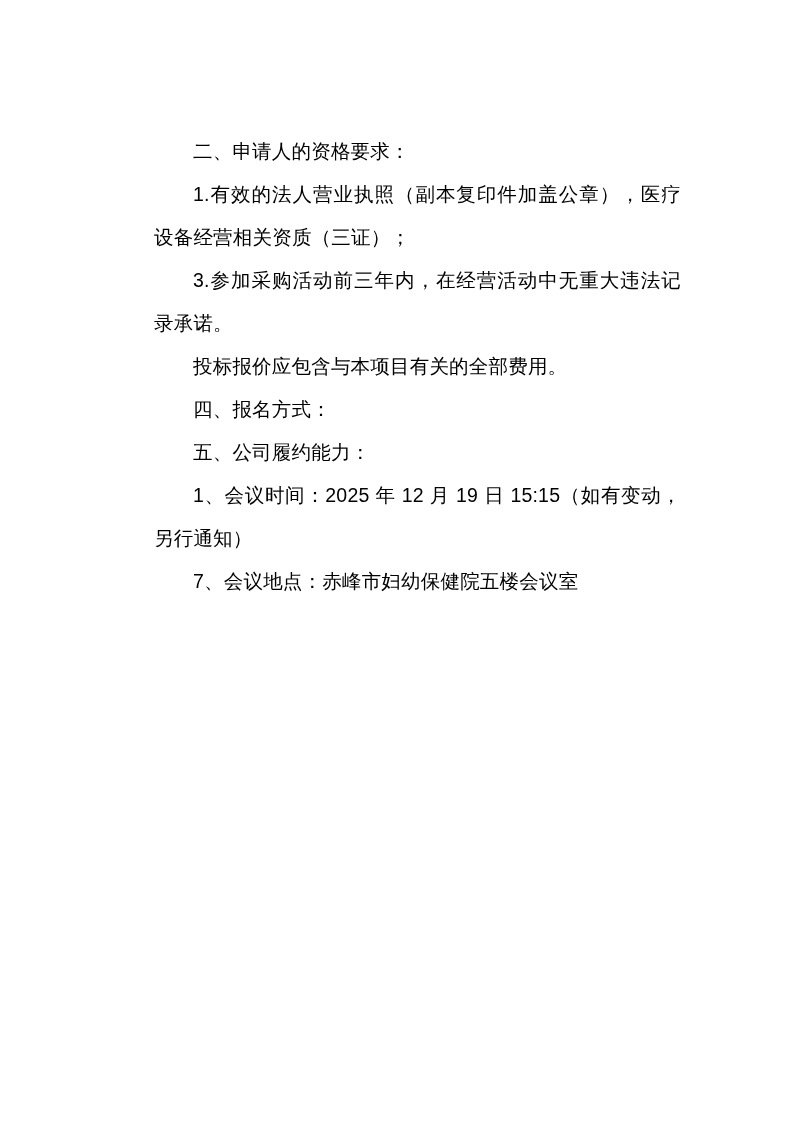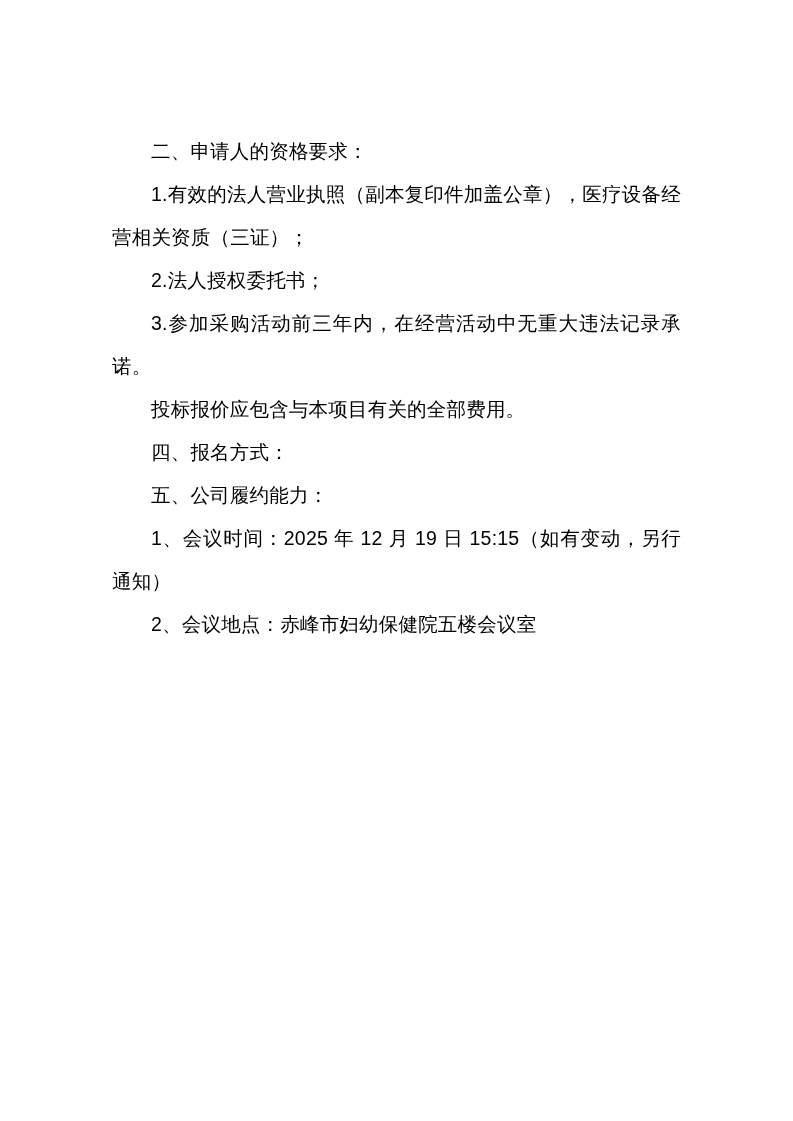--- a/index.html
+++ b/index.html
@@ -21,20 +21,21 @@
     box-sizing: border-box;
     padding: 130px 112px 0 112px;
     background: #ffffff;
   }
   .doc-body {
     font-size: 19.5px;
     line-height: 43px;
     letter-spacing: 0.2px;
     text-align: justify;
     text-justify: inter-ideograph;
+    margin-left: 42px;
   }
   .para {
     margin: 0;
     padding: 0;
     font-size: 19.5px;
     line-height: 43px;
     white-space: pre-wrap;
     word-break: break-word;
   }
   .indent {
@@ -44,21 +45,20 @@
     font-weight: bold;
   }
 </style>
 </head>
 <body>
 
 <div class="page">
   <div class="doc-body" id="doc-body">
       <p class="para indent">二、申请人的资格要求：</p>
       <p class="para indent">1.有效的法人营业执照（副本复印件加盖公章），医疗设备经营相关资质（三证）；</p>
-      <p class="para indent">2.法人授权委托书；</p>
       <p class="para indent">3.参加采购活动前三年内，在经营活动中无重大违法记录承诺。</p>
       <p class="para indent">投标报价应包含与本项目有关的全部费用。</p>
       <p class="para indent">四、报名方式：</p>
       <p class="para indent">五、公司履约能力：</p>
       <p class="para indent">1、会议时间：2025 年 12 月 19 日 15:15（如有变动，另行通知）</p>
-      <p class="para indent">2、会议地点：赤峰市妇幼保健院五楼会议室</p>
+      <p class="para indent">7、会议地点：赤峰市妇幼保健院五楼会议室</p>
     </div>
 </div>
 
 </body></html>

